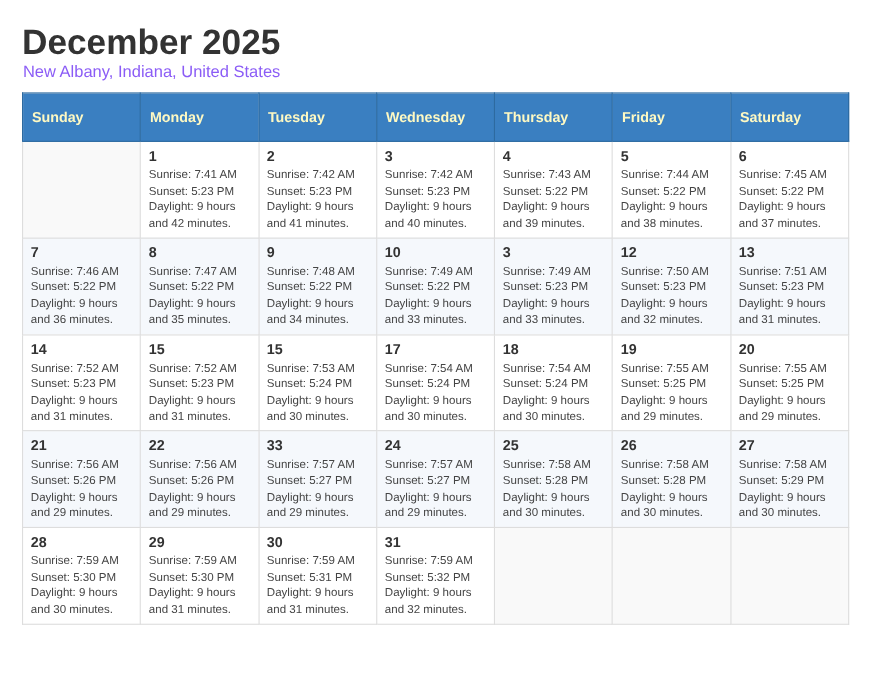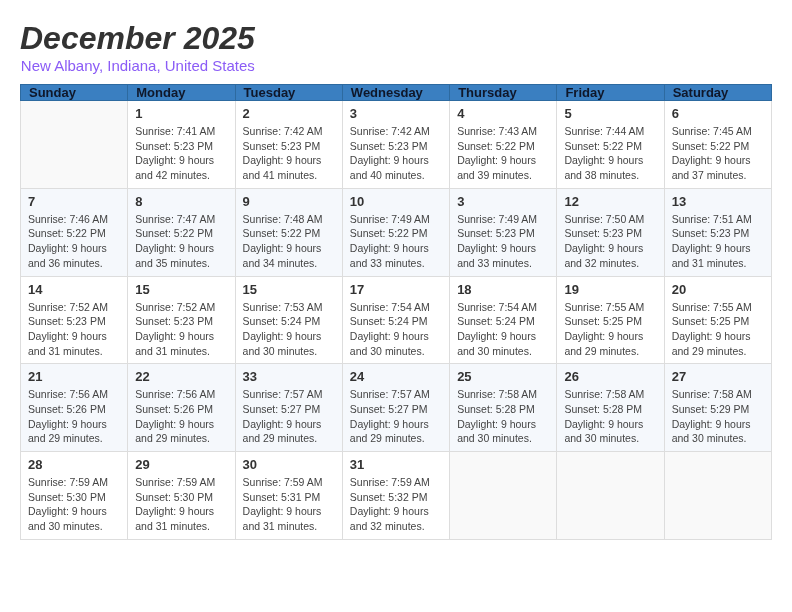--- a/index.html
+++ b/index.html
@@ -25,36 +25,35 @@
       height: 30px;
       margin-left: 4px;
     }
     .title-section {
       text-align: right;
     }
     .month-title {
       font-size: 32px;
       font-weight: bold;
       color: #333;
-      font-style: italic;
     }
     .location-title {
       font-size: 15px;
       color: #8b5cf6;
     }
     .calendar {
       width: 100%;
       border-collapse: collapse;
       border: 1px solid #ccc;
     }
     .calendar th {
       background-color: #3a7fc1;
-      color: #0f172a;
+      color: #fef9c3;
       text-align: left;
-      padding: 0 8px;
+      padding: 14px 8px;
       font-size: 13px;
       border: 1px solid #2d6aa0;
     }
     .calendar td {
       vertical-align: top;
       padding: 5px 7px;
       border: 1px solid #ddd;
       font-size: 11px;
       color: #333;
       width: calc(100% / 7);

